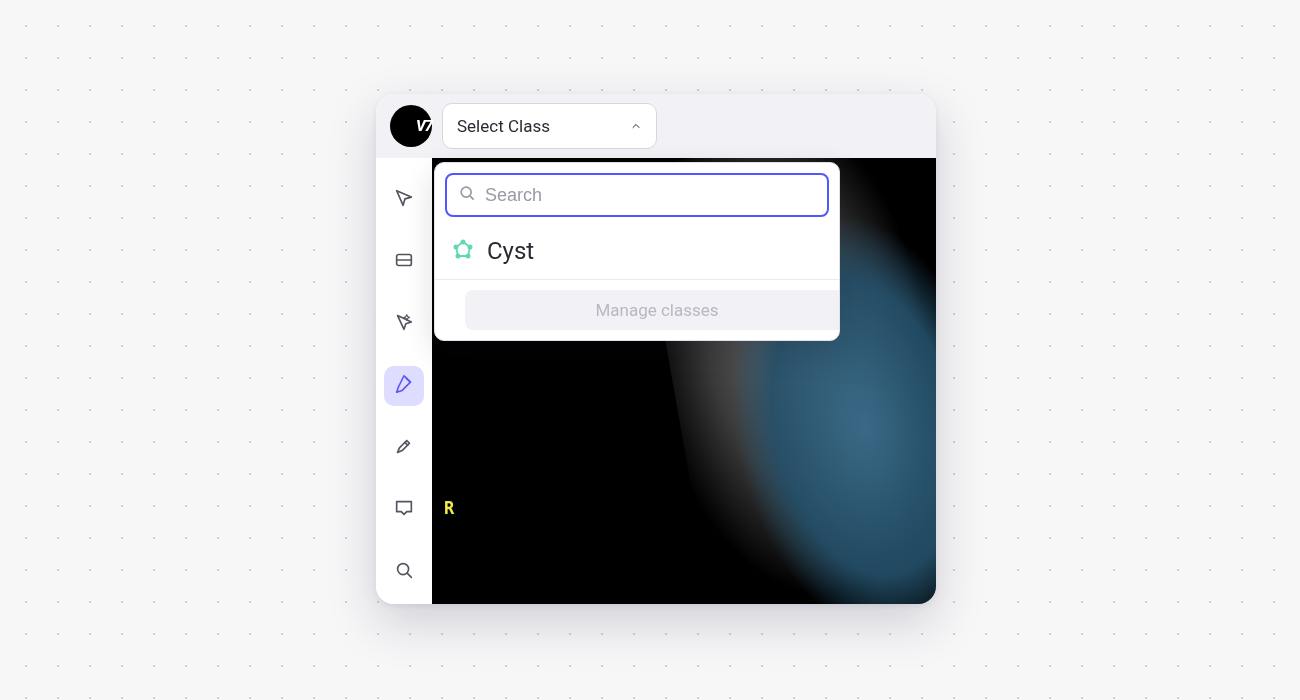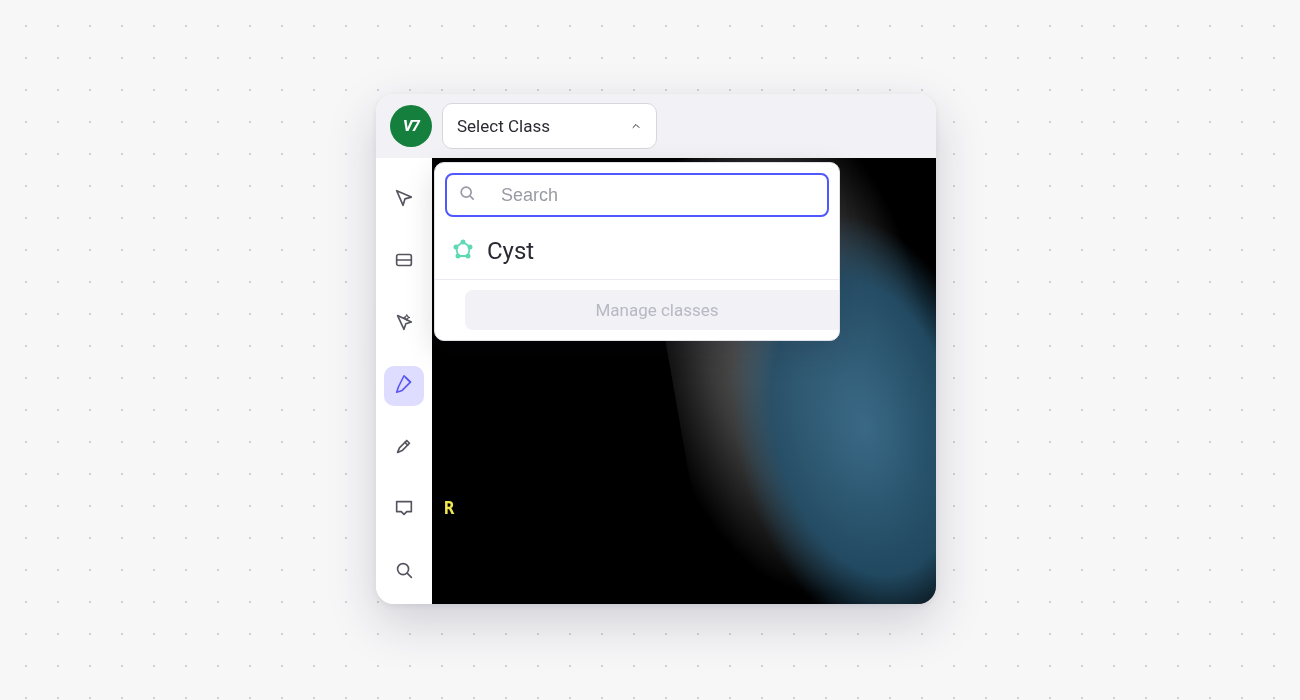--- a/index.html
+++ b/index.html
@@ -39,22 +39,22 @@
     height: 64px;
     padding: 12px 14px;
     display: flex;
     align-items: center;
     gap: 10px;
     background: #f2f2f6;
   }
   .logo {
     width: 42px; height: 42px;
     border-radius: 50%;
-    background: #15803d;
-    display: flex; align-items: center; justify-content: center;
+    background: #000000;
+    display: flex; align-items: center; justify-content: flex-end;
     color: #fff;
     font-weight: 800;
     font-style: italic;
     font-size: 15px;
     letter-spacing: -1px;
   }
   .select-class {
     height: 46px;
     padding: 8px 14px;
     border: 1px solid #d6d6de;
@@ -146,21 +146,21 @@
   }
   .search-wrap {
     padding: 10px;
   }
   .search-field {
     height: 44px;
     border: 2px solid #4f57ff;
     border-radius: 8px;
     display: flex; align-items: center;
     padding: 0 10px;
-    gap: 24px;
+    gap: 8px;
   }
   .search-field svg { width: 20px; height: 20px; stroke: #9a9aa5; fill: none; stroke-width: 2; }
   .search-field input {
     border: none; outline: none;
     font-size: 18px;
     color: #333;
     flex: 1;
     background: transparent;
   }
   .search-field input::placeholder { color: #9a9aa5; }

